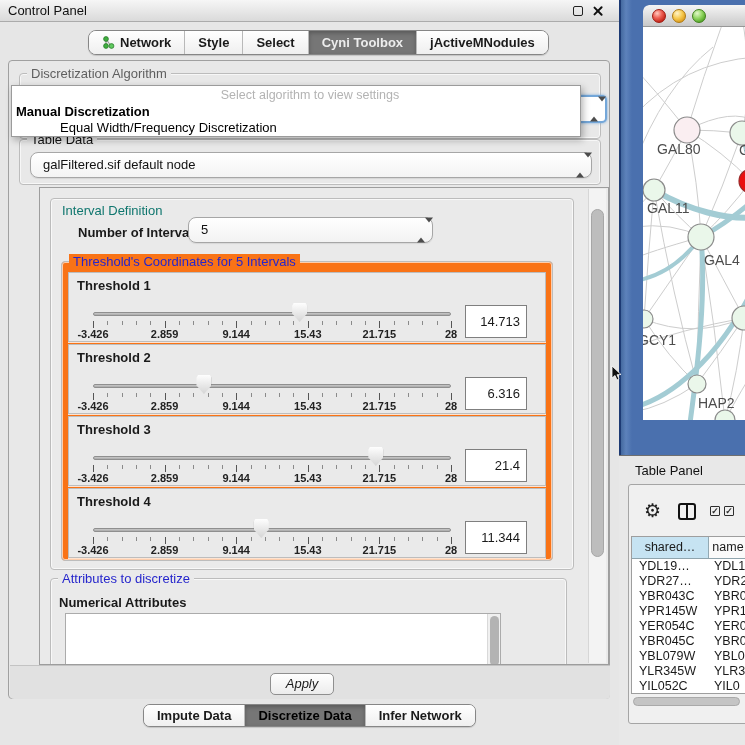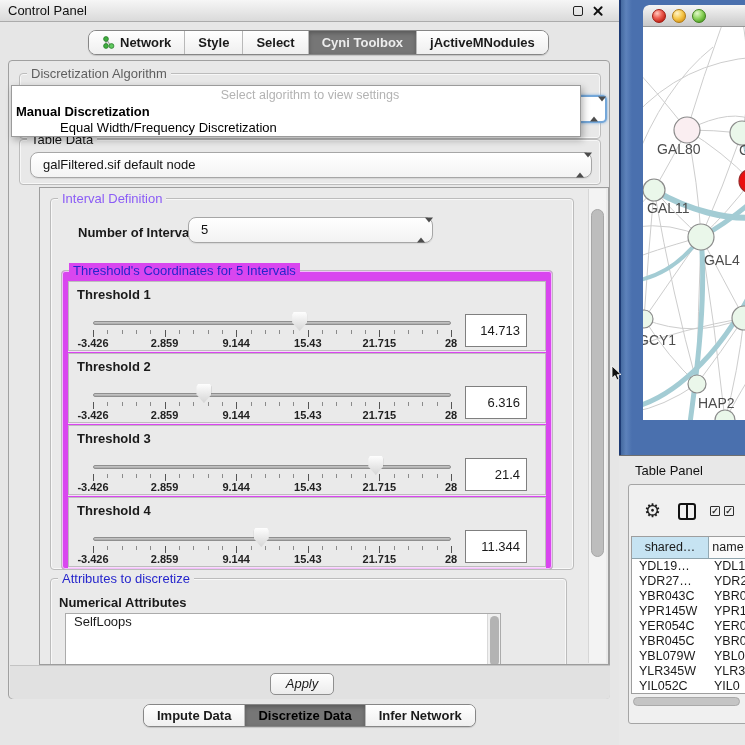--- a/index.html
+++ b/index.html
@@ -27,21 +27,21 @@
   .seg-tab.selected{background:#767676;color:#ededed;box-shadow:inset 0 2px 4px rgba(0,0,0,.25);}
   .net-icon{width:13px;height:13px;display:inline-block;}
 
   
   #content{position:absolute;left:8px;top:60px;width:602px;height:639px;
     background:#e8e8e8;border:1px solid #a0a0a0;border-radius:4px;}
 
   .groupbox{position:absolute;border:1px solid #bcbcbc;border-radius:4px;
     box-shadow:inset 0 0 0 1px rgba(255,255,255,.65);}
   .group-title{position:absolute;top:-8px;left:7px;padding:0 4px;font-size:13px;line-height:15px;background:inherit;}
-  .gt-green{color:#8b5cf6;}
+  .gt-green{color:#0f766e;margin-top:12px;}
   .gt-blue{color:#2626cc;}
   .gt-gray{color:#5f5f5f;}
   .gt-black{color:#111;}
 
   
   #algo-group{left:10px;top:12px;width:582px;height:66px;background:#e8e8e8;z-index:1;}
   
   #algo-combo{position:absolute;left:562px;top:34px;width:36px;height:28px;background:#fff;
     border:2px solid #74a7d9;border-radius:5px;box-shadow:0 0 3px #74a7d9;z-index:2;}
 
@@ -70,21 +70,21 @@
   #viewport{position:absolute;left:30px;top:126px;width:570px;height:478px;
     background:#eaeaea;border:1px solid #9d9d9d;overflow:hidden;}
   #vp-scrollbar{position:absolute;right:2px;top:1px;width:18px;height:474px;background:#f3f3f3;border-left:1px solid #d6d6d6;}
   #vp-thumb{position:absolute;left:2px;top:20px;width:13px;height:348px;background:#bdbdbd;
     border:1px solid #a6a6a6;border-radius:7px;}
 
   #interval-group{left:10px;top:10px;width:524px;height:372px;background:#eaeaea;}
   #noi-label{position:absolute;left:27px;top:26px;font-weight:bold;}
   #noi-combo{left:137px;top:18px;width:245px;height:26px;}
 
-  #thresholds-group{left:10px;top:71px;width:492px;height:300px;background:#d946ef;}
+  #thresholds-group{left:10px;top:62px;width:492px;height:300px;background:#f97316;}
   .thr-panel{position:absolute;left:6px;width:478px;height:70px;background:#eaeaea;
     border:1px solid #bdbdbd;box-shadow:0 1px 0 rgba(255,255,255,.8);}
   .thr-label{position:absolute;left:8px;top:5px;font-weight:bold;font-size:13px;}
   .track{position:absolute;left:24px;top:39px;width:358px;height:4px;background:linear-gradient(#c9c9c9,#a9a9a9);
     border:1px solid #8f8f8f;border-radius:3px;}
   .handle{position:absolute;top:30px;width:15px;height:19px;
     background:linear-gradient(#fefefe,#d5d5d5);
     clip-path:polygon(10% 0,90% 0,100% 14%,100% 55%,50% 100%,0 55%,0 14%);
     filter:drop-shadow(0 0 1px #777);}
   .ticks{position:absolute;left:24px;top:48px;width:358px;height:8px;}
@@ -405,21 +405,20 @@
             </div>
             <div class="thr-value">11.344</div>
           </div>
         </div>
       </div>
 
       <div class="groupbox" id="attr-group">
         <span class="group-title gt-blue">Attributes to discretize</span>
         <span id="attr-list-label">Numerical Attributes</span>
         <div id="attr-list">
-          <div class="attr-item">SelfLoops</div>
           <div id="attr-scroll">
               <div id="attr-thumb"></div>
             </div>
         </div>
       </div>
 
       <div id="vp-scrollbar">
           <div id="vp-thumb"></div>
         </div>
     </div>

